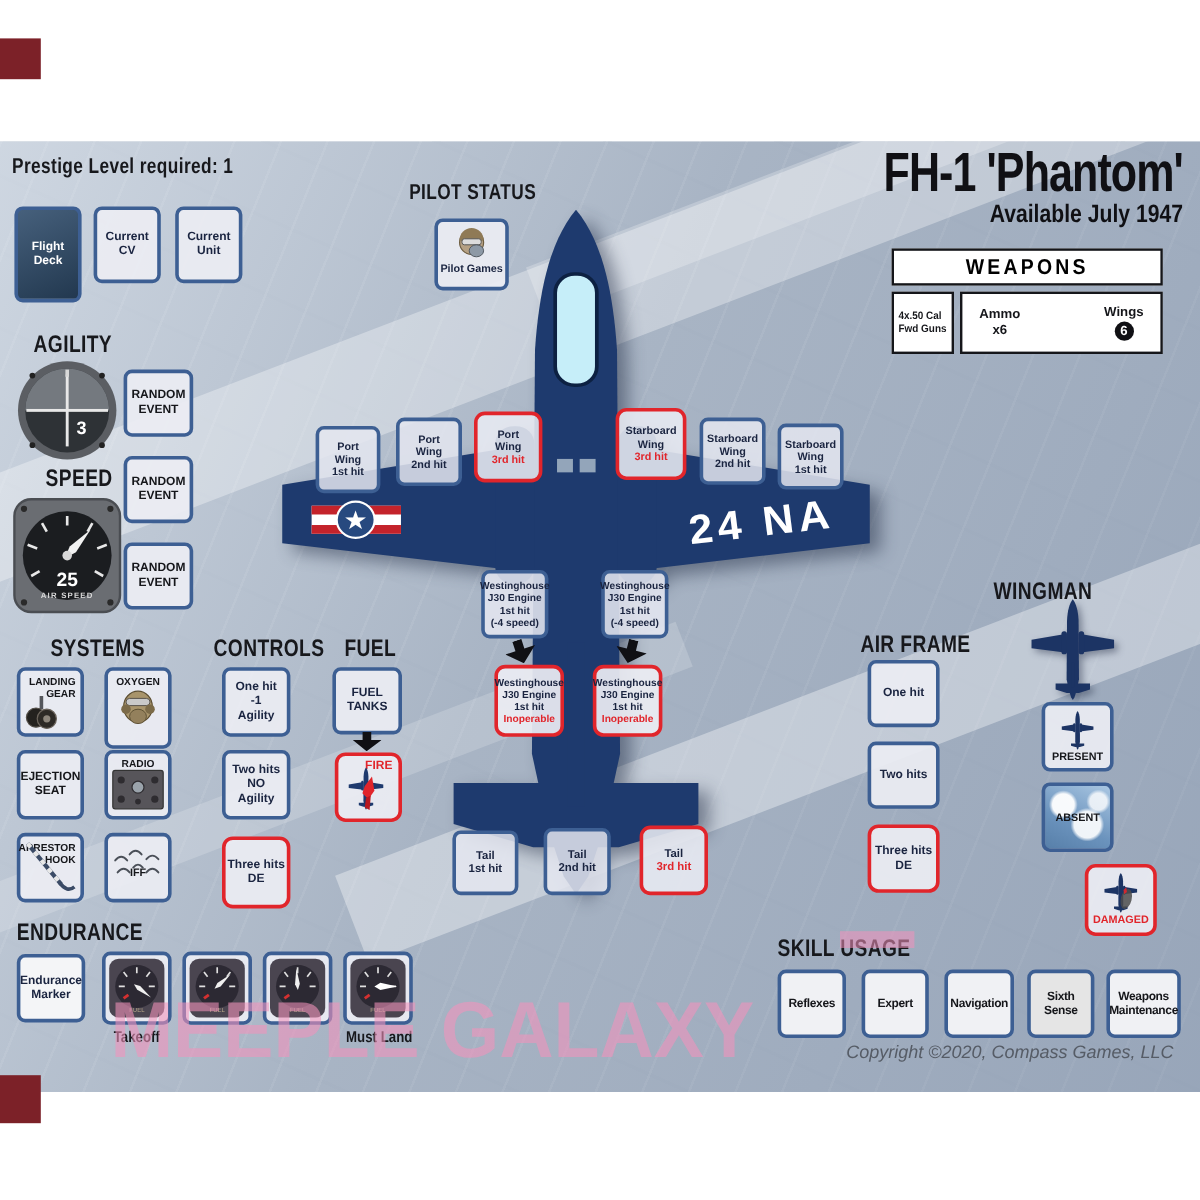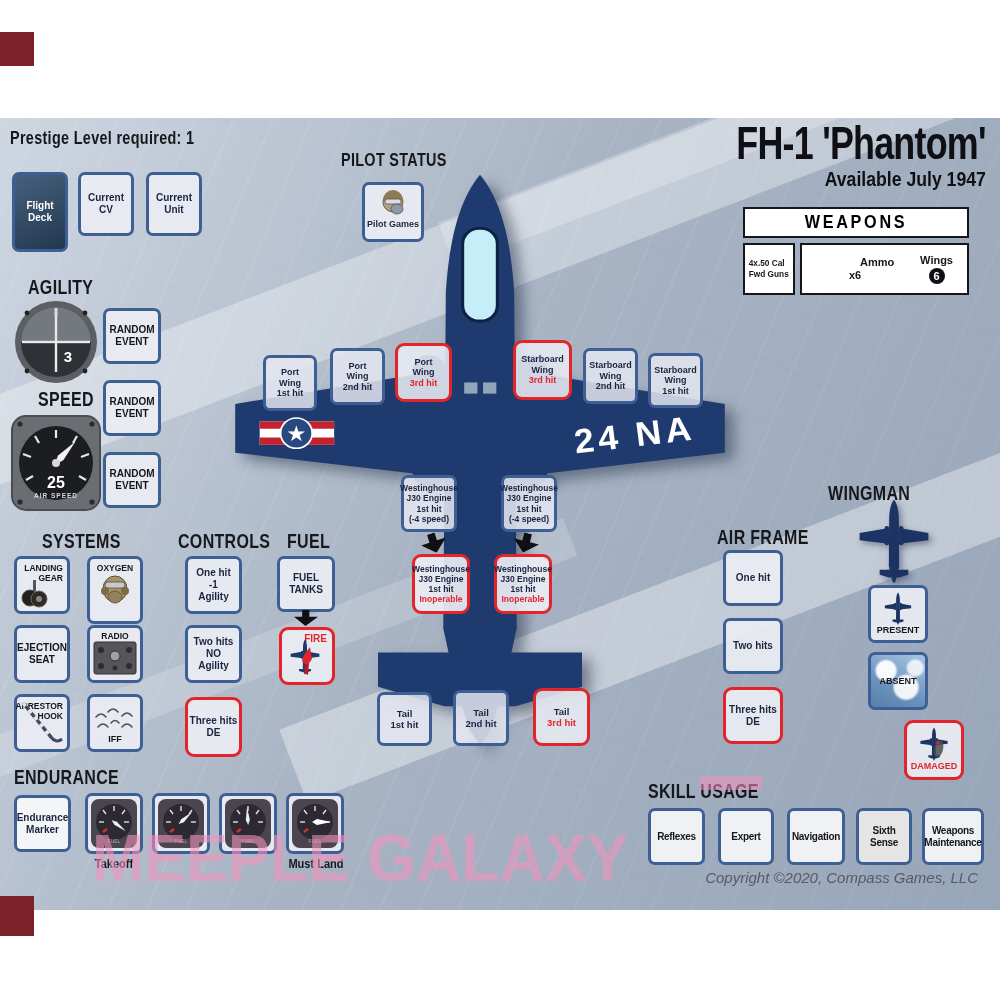--- a/index.html
+++ b/index.html
@@ -114,21 +114,21 @@
 
   <div class="wpanel" style="left:743px;top:207px;width:226px;height:31px;">
     <span style="font-weight:bold;font-size:18px;letter-spacing:3px;transform:scaleX(.9);">WEAPONS</span>
   </div>
   <div class="wpanel" style="left:743px;top:243px;width:52px;height:52px;">
     <span class="bt blacktx" style="font-size:9px;transform:scaleX(.92);">4x.50 Cal
 Fwd Guns</span>
   </div>
   <div class="wpanel" style="left:800px;top:243px;width:169px;height:52px;justify-content:space-between;padding:4px 14px;box-sizing:border-box;">
     <div style="text-align:center;">
-      <div class="bt blacktx" style="font-size:11px;margin-left:44px;">Ammo</div>
+      <div class="bt blacktx" style="font-size:11px;">Ammo</div>
       <div class="bt blacktx" style="font-size:11px;">x6</div>
     </div>
     <div style="text-align:center;">
       <div class="bt blacktx" style="font-size:11px;">Wings</div>
       <div style="width:16px;height:16px;border-radius:50%;background:#101014;color:#fff;font-weight:bold;font-size:11px;line-height:16px;margin:1px auto 0;">6</div>
     </div>
   </div>
 
   <div class="hd" style="left:28px;top:276px;">AGILITY</div>
   <div style="position:absolute;left:14px;top:300px;">
@@ -284,21 +284,21 @@
   </div>
   <div class="bx" style="left:14px;top:694px;width:56px;height:58px;">
     <span class="bt blacktx" style="position:absolute;top:4px;right:4px;font-size:8.5px;text-align:right;">ARRESTOR
 HOOK</span>
     <svg width="50" height="52" viewBox="0 0 50 52" style="position:absolute;left:0;top:0;">
       <line x1="6" y1="6" x2="34" y2="40" stroke="#3b4b66" stroke-width="3.5"></line>
       <line x1="6" y1="6" x2="34" y2="40" stroke="#e8e8e8" stroke-width="3.5" stroke-dasharray="4 5"></line>
       <path d="M33,39 q6,8 12,3" fill="none" stroke="#3b4b66" stroke-width="3"></path>
     </svg>
   </div>
-  <div class="bx" style="left:87px;top:694px;width:56px;height:58px;justify-content:flex-end;padding-bottom:4px;">
+  <div class="bx" style="left:87px;top:694px;width:56px;height:58px;justify-content:flex-end;padding-bottom:16px;">
     <svg width="46" height="32" viewBox="0 0 46 32" style="position:absolute;top:6px;left:2px;">
       <g fill="none" stroke="#4a4f58" stroke-width="1.6" stroke-linecap="round">
         <path d="M4,14 q5,-6 10,0"></path>
           <path d="M16,9 q5,-6 10,0"></path>
           <path d="M30,13 q5,-6 10,0"></path>
         <path d="M6,24 q5,-6 10,0"></path>
           <path d="M19,20 q4,-5 8,0"></path>
           <path d="M30,24 q5,-6 10,0"></path>
       </g>
     </svg>

